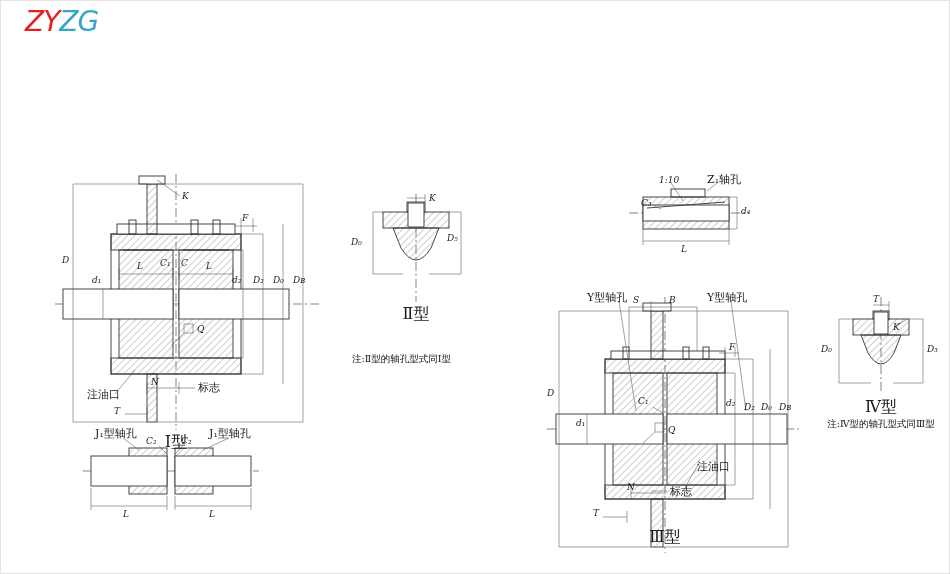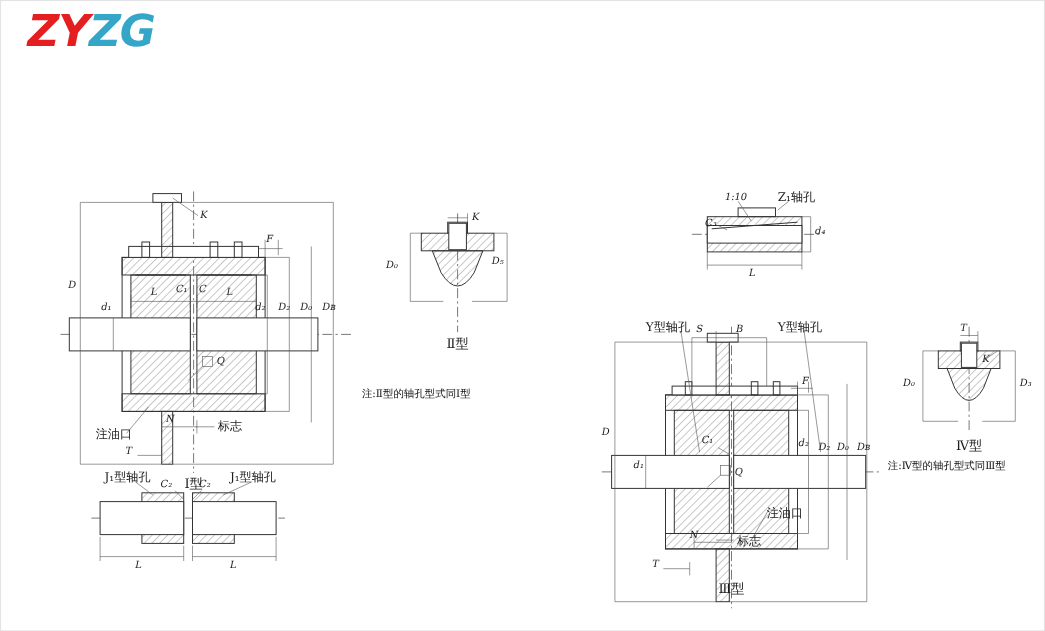--- a/index.html
+++ b/index.html
@@ -6,21 +6,21 @@
   html,body { width:950px; height:574px; }
   body {
     position:relative; background:#ffffff; overflow:hidden;
     font-family:"Liberation Sans", sans-serif;
   }
   .page { position:absolute; inset:0; background:#fff; border:1px solid #e3e3e3; }
 
   .logo {
     position:absolute; left:24px; top:6px;
     font-family:"DejaVu Sans", sans-serif;
-    font-weight:bold; font-style:italic; font-size:40px; letter-spacing:-1px;
+    font-weight:normal; font-style:italic; font-size:28px; letter-spacing:-1px;
     line-height:1.1; user-select:none;
   }
   .logo .zy { color:#e51f1f; }
   .logo .zg { color:#35a6c8; }
 
   .banner {
     position:absolute; left:30px; top:100px; width:472px; height:38px;
     background:linear-gradient(180deg,#4a4a4c,#2f2f31);
     clip-path:polygon(14px 0, 100% 0, calc(100% - 40px) 100%, 0 100%);
     display:flex; align-items:center; padding-left:28px;
@@ -31,22 +31,22 @@
   .fig { position:absolute; }
   .fig-left  { left:50px;  top:155px; width:430px; height:385px; }
   .fig-right { left:530px; top:160px; width:420px; height:395px; }
   .fig svg { position:absolute; left:0; top:0; }
 
   .lbl {
     position:absolute; white-space:nowrap; line-height:1; color:#1c1c1c;
     font-family:"DejaVu Serif", serif; font-style:italic; font-size:9px;
   }
   .lbl.cn   { font-style:normal; font-size:11px; }
-  .lbl.type { font-style:normal; font-size:12px; text-align:center; }
-  .lbl.note { font-style:normal; font-size:9.5px; color:#111; }
+  .lbl.type { font-style:normal; font-size:16px; text-align:center; }
+  .lbl.note { font-style:normal; font-size:9.5px; text-align:center; color:#111; }
 
   .caption {
     position:absolute; top:541px; width:300px; text-align:center;
     font-family:"DejaVu Serif", serif; font-size:12.5px; color:#111;
   }
   .cap-left  { left:118px; }
   .cap-right { left:587px; }
 </style>
 </head>
 <body>

